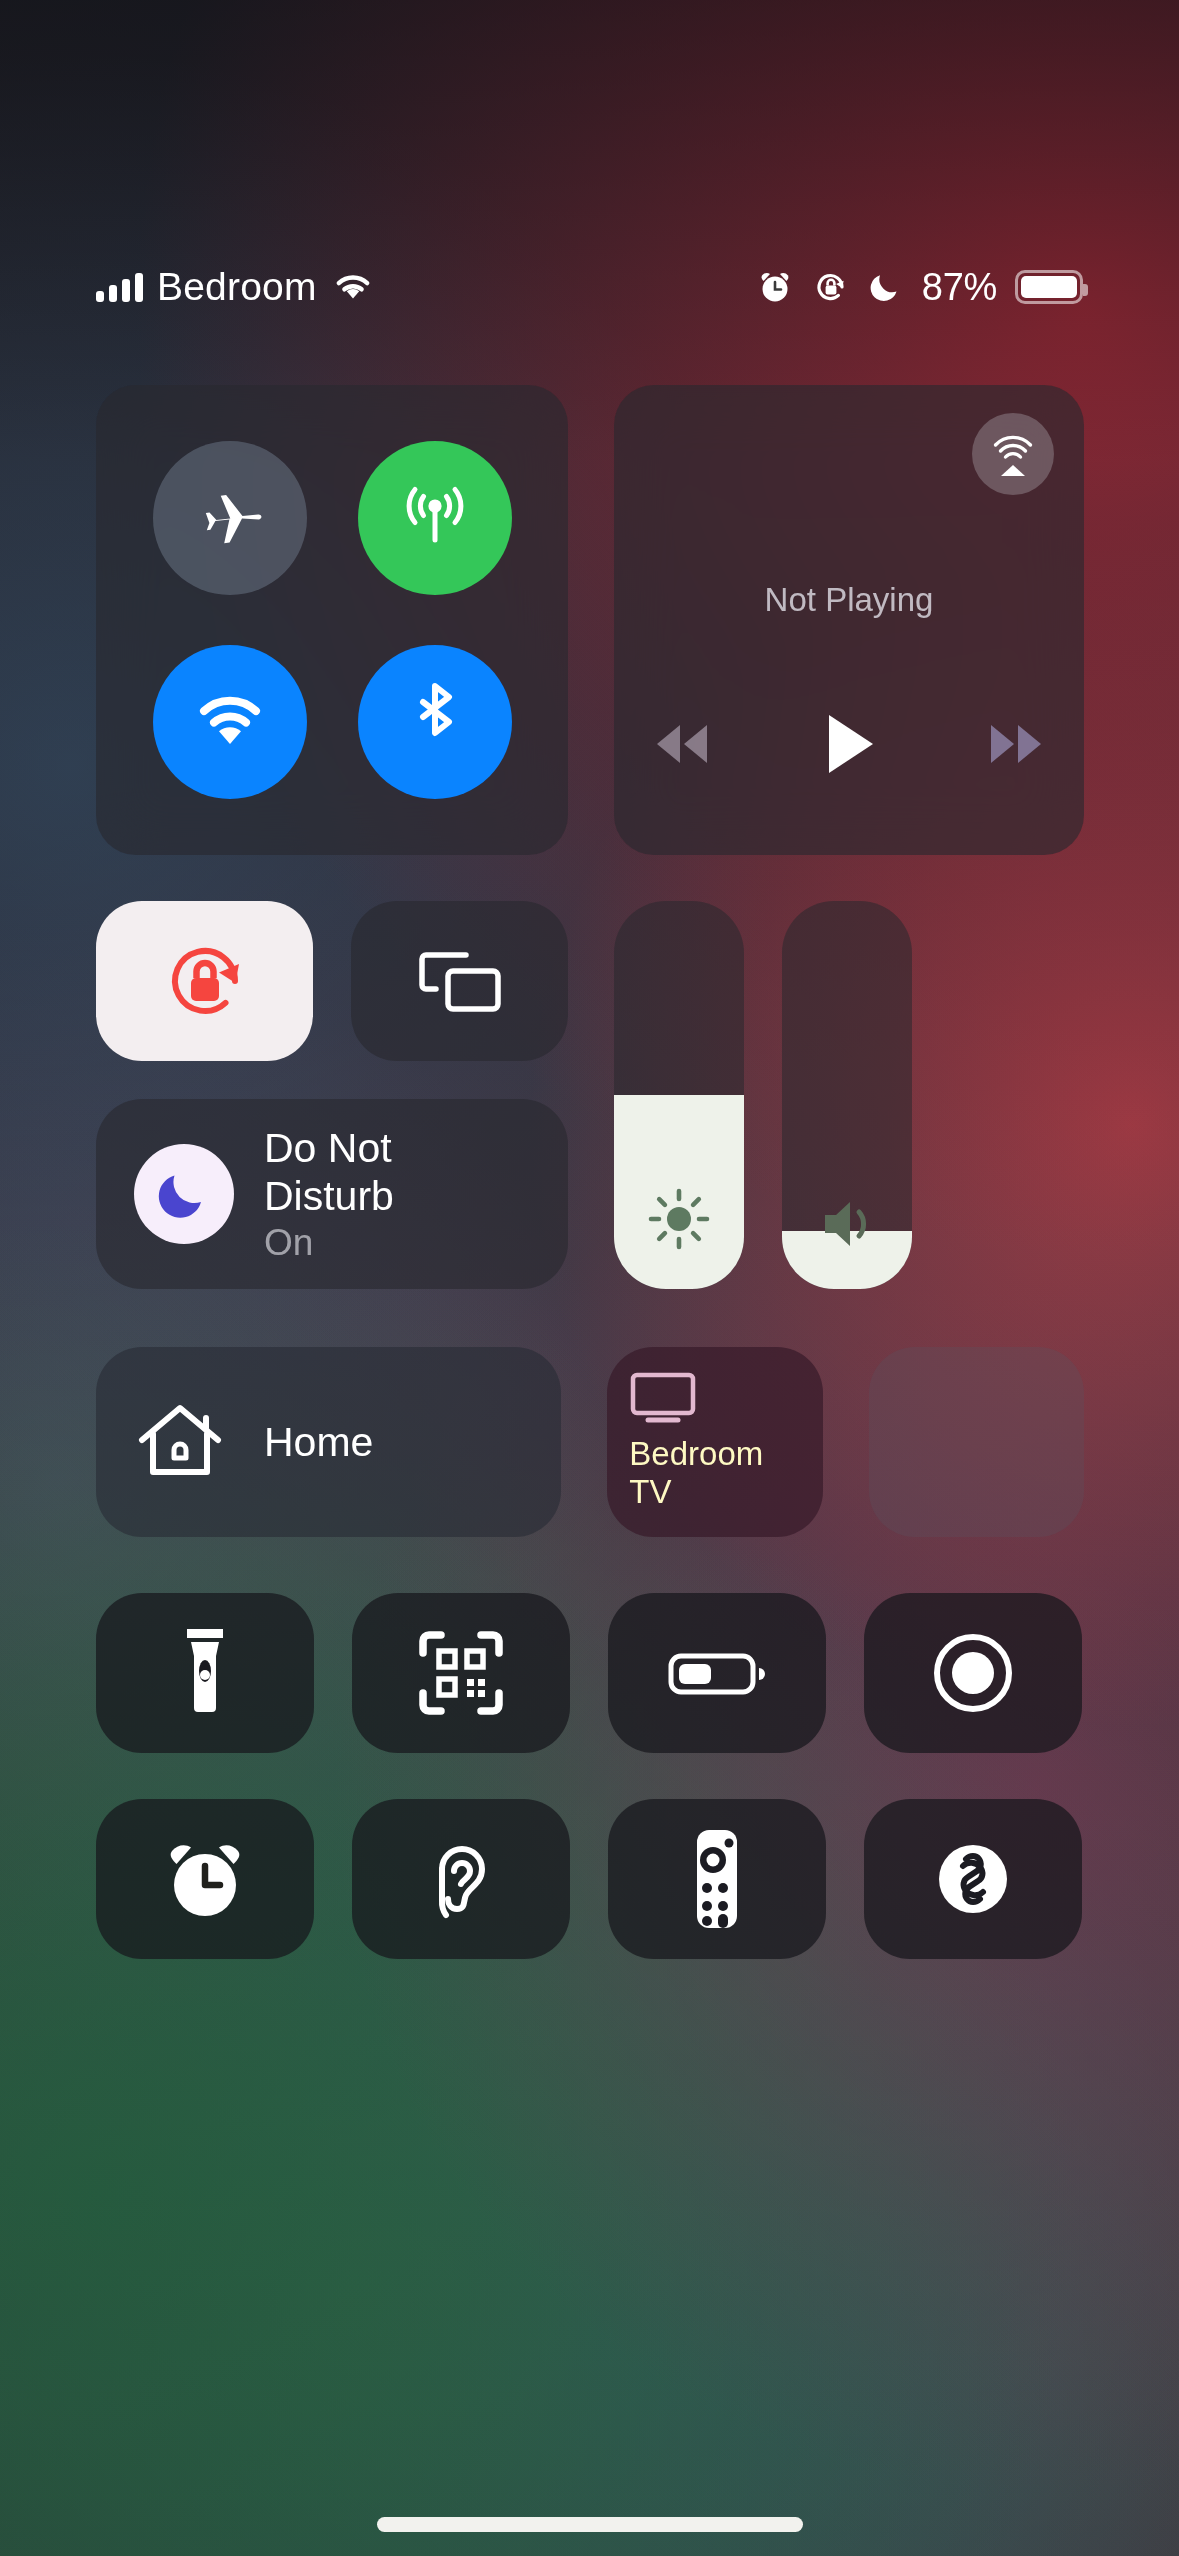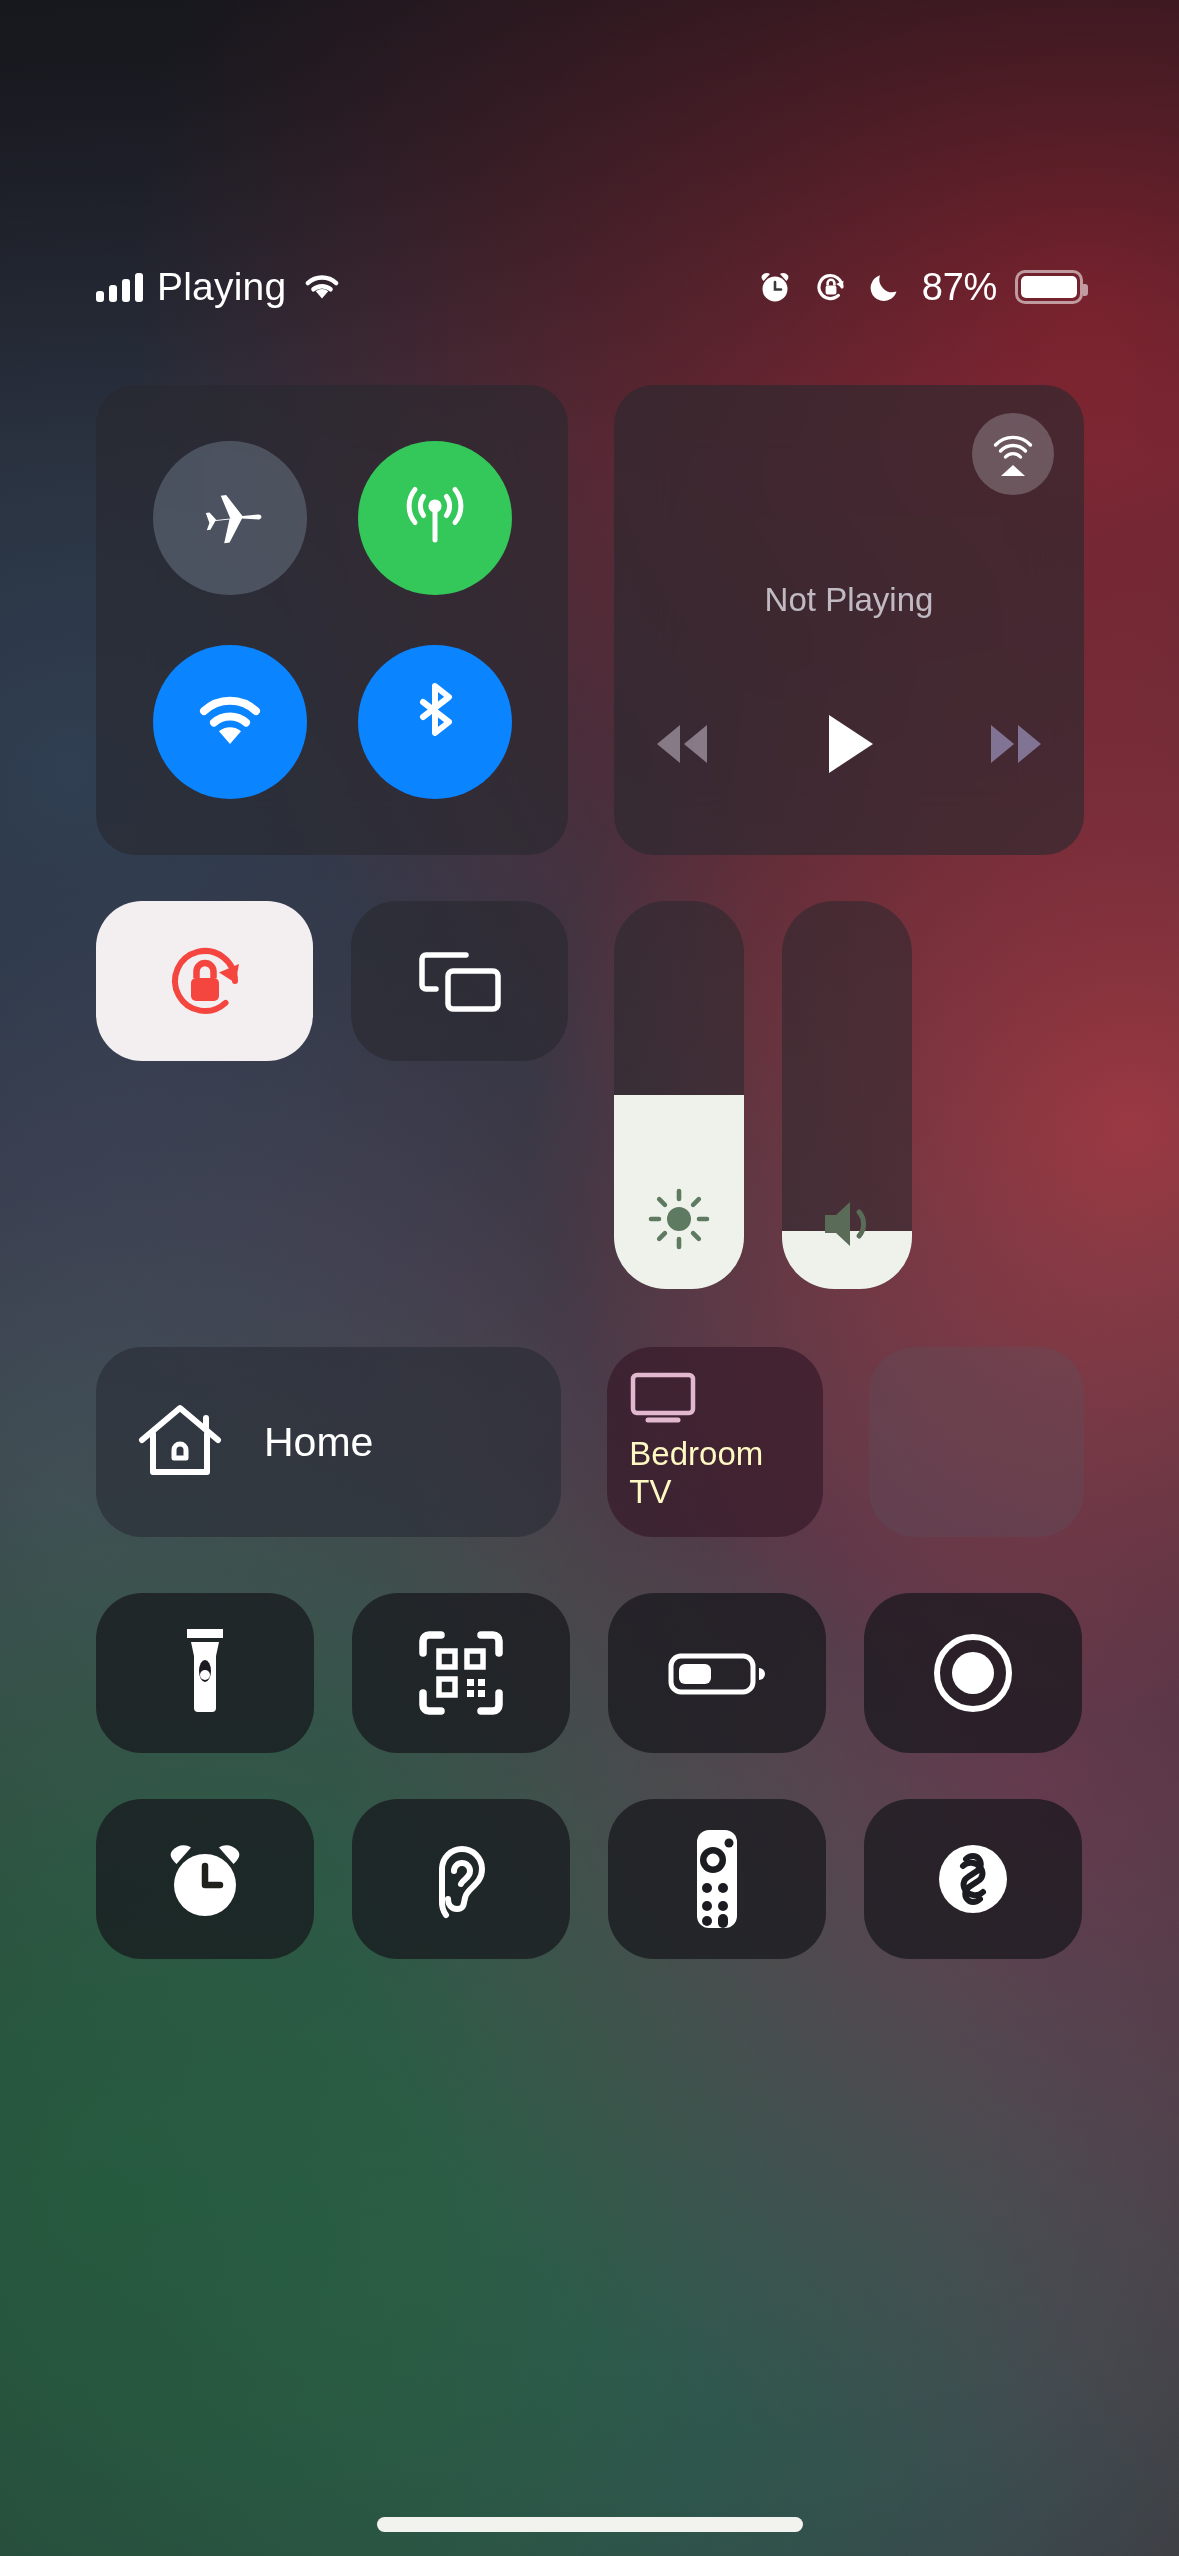--- a/index.html
+++ b/index.html
@@ -183,21 +183,21 @@
   <div id="vignette"></div>
 
   <div class="statusbar">
     <div class="sb-left">
       <div class="bars">
           <i></i>
           <i></i>
           <i></i>
           <i></i>
         </div>
-      <div class="carrier">Playing</div>
+      <div class="carrier">Bedroom</div>
       <span>
         <svg width="44" height="32" viewBox="0 0 44 32">
           <path d="M22 27.5l-6.2-7.2a9.6 9.6 0 0 1 12.4 0z" fill="#fff"></path>
           <path d="M7.8 12.1a21 21 0 0 1 28.4 0" stroke="#fff" stroke-width="4.4" fill="none" stroke-linecap="round"></path>
           <path d="M13.4 18.3a13.4 13.4 0 0 1 17.2 0" stroke="#fff" stroke-width="4.4" fill="none" stroke-linecap="round"></path>
         </svg>
       </span>
     </div>
     <div class="sb-right">
       <span>
@@ -321,20 +321,33 @@
           </div>
           <div class="sq">
             <span>
               <svg width="92" height="80" viewBox="0 0 92 80">
                 <path d="M52 14H12a4 4 0 0 0-4 4v26a4 4 0 0 0 4 4h10" stroke="#fff" stroke-width="5.5" fill="none" stroke-linecap="round" stroke-linejoin="round"></path>
                 <rect x="34" y="30" width="50" height="38" rx="5" stroke="#fff" stroke-width="5.5" fill="none"></rect>
               </svg>
             </span>
           </div>
         </div>
+        <div class="dnd">
+          <div class="dnd-icon">
+            <span>
+              <svg width="58" height="58" viewBox="0 0 58 58">
+                <path d="M46 37A21 21 0 0 1 19.5 10.5 21.5 21.5 0 1 0 46 37z" fill="#4a45cf"></path>
+              </svg>
+            </span>
+          </div>
+          <div class="dnd-text">
+            <div class="dnd-title">Do Not Disturb</div>
+            <div class="dnd-sub">On</div>
+          </div>
+        </div>
       </div>
 
       <div class="sliders">
         <div class="slider">
           <div class="fill" style="height:50%"></div>
           <div class="sicon">
             <svg width="72" height="72" viewBox="0 0 72 72">
               <circle cx="36" cy="36" r="12" fill="#5e7a61"></circle>
               <g stroke="#5e7a61" stroke-width="4.6" stroke-linecap="round">
                 <path d="M36 8v8M36 56v8M8 36h8M56 36h8M16.2 16.2l5.7 5.7M50.1 50.1l5.7 5.7M55.8 16.2l-5.7 5.7M21.9 50.1l-5.7 5.7"></path>

